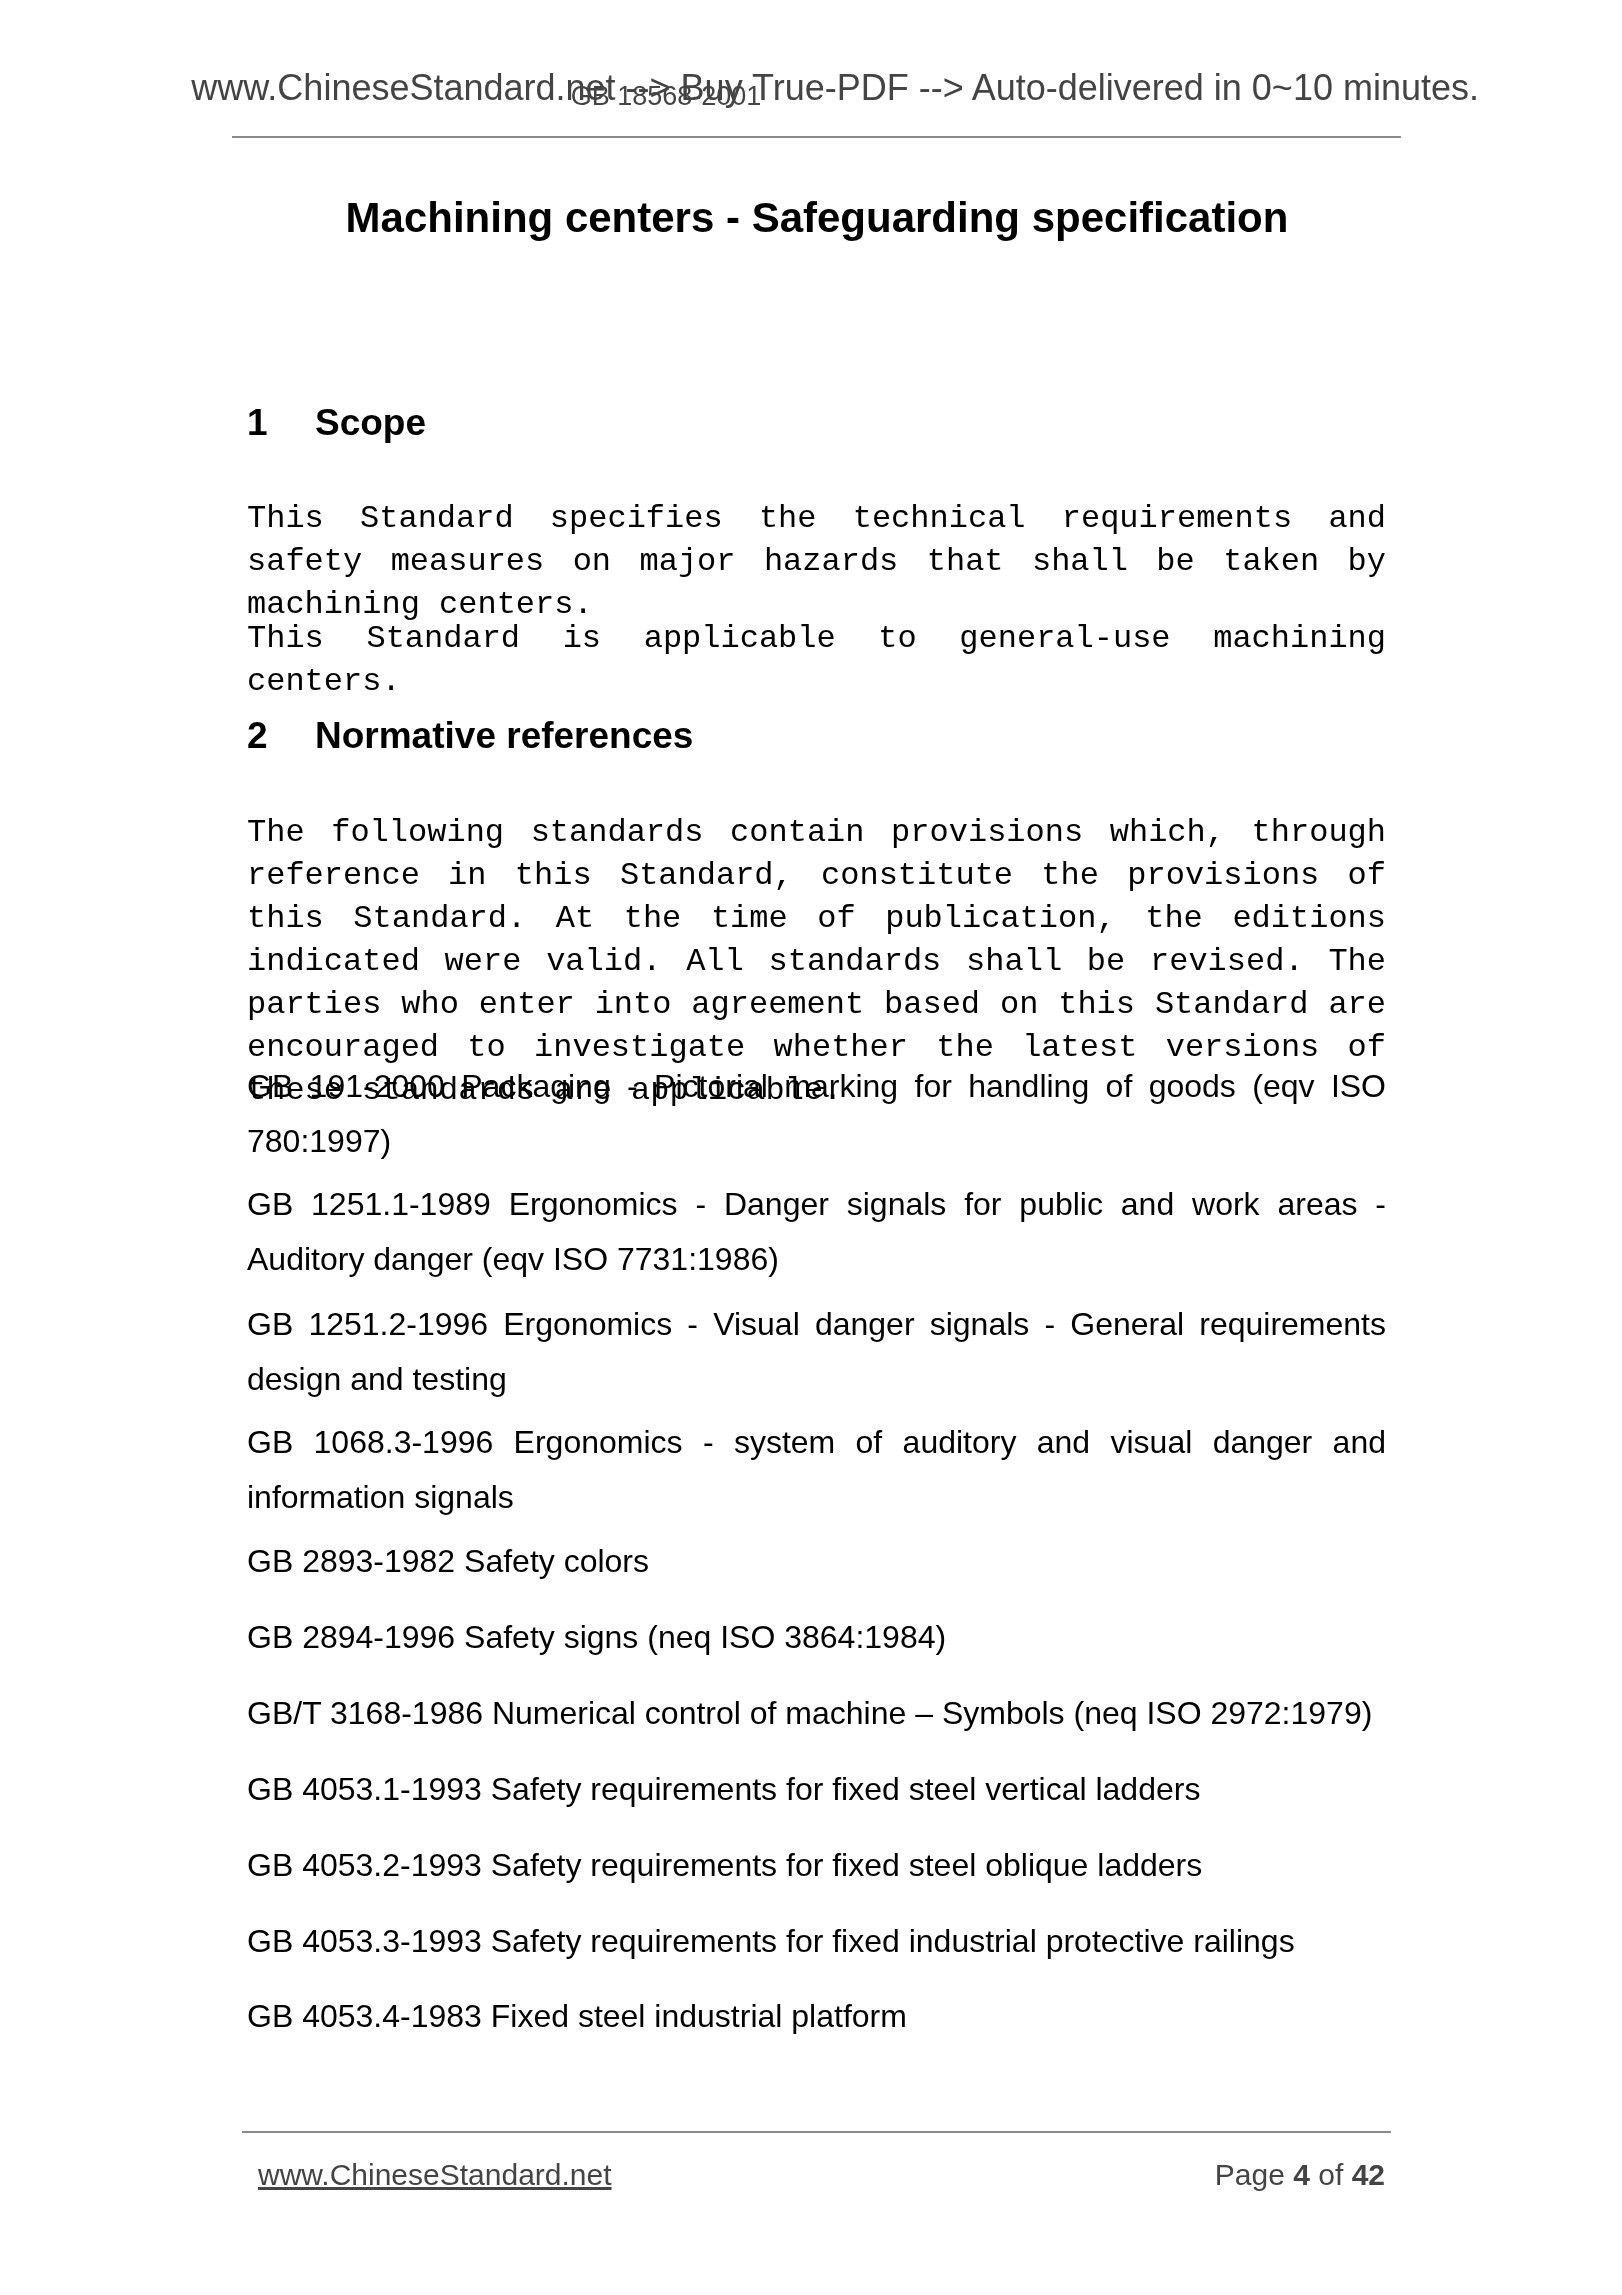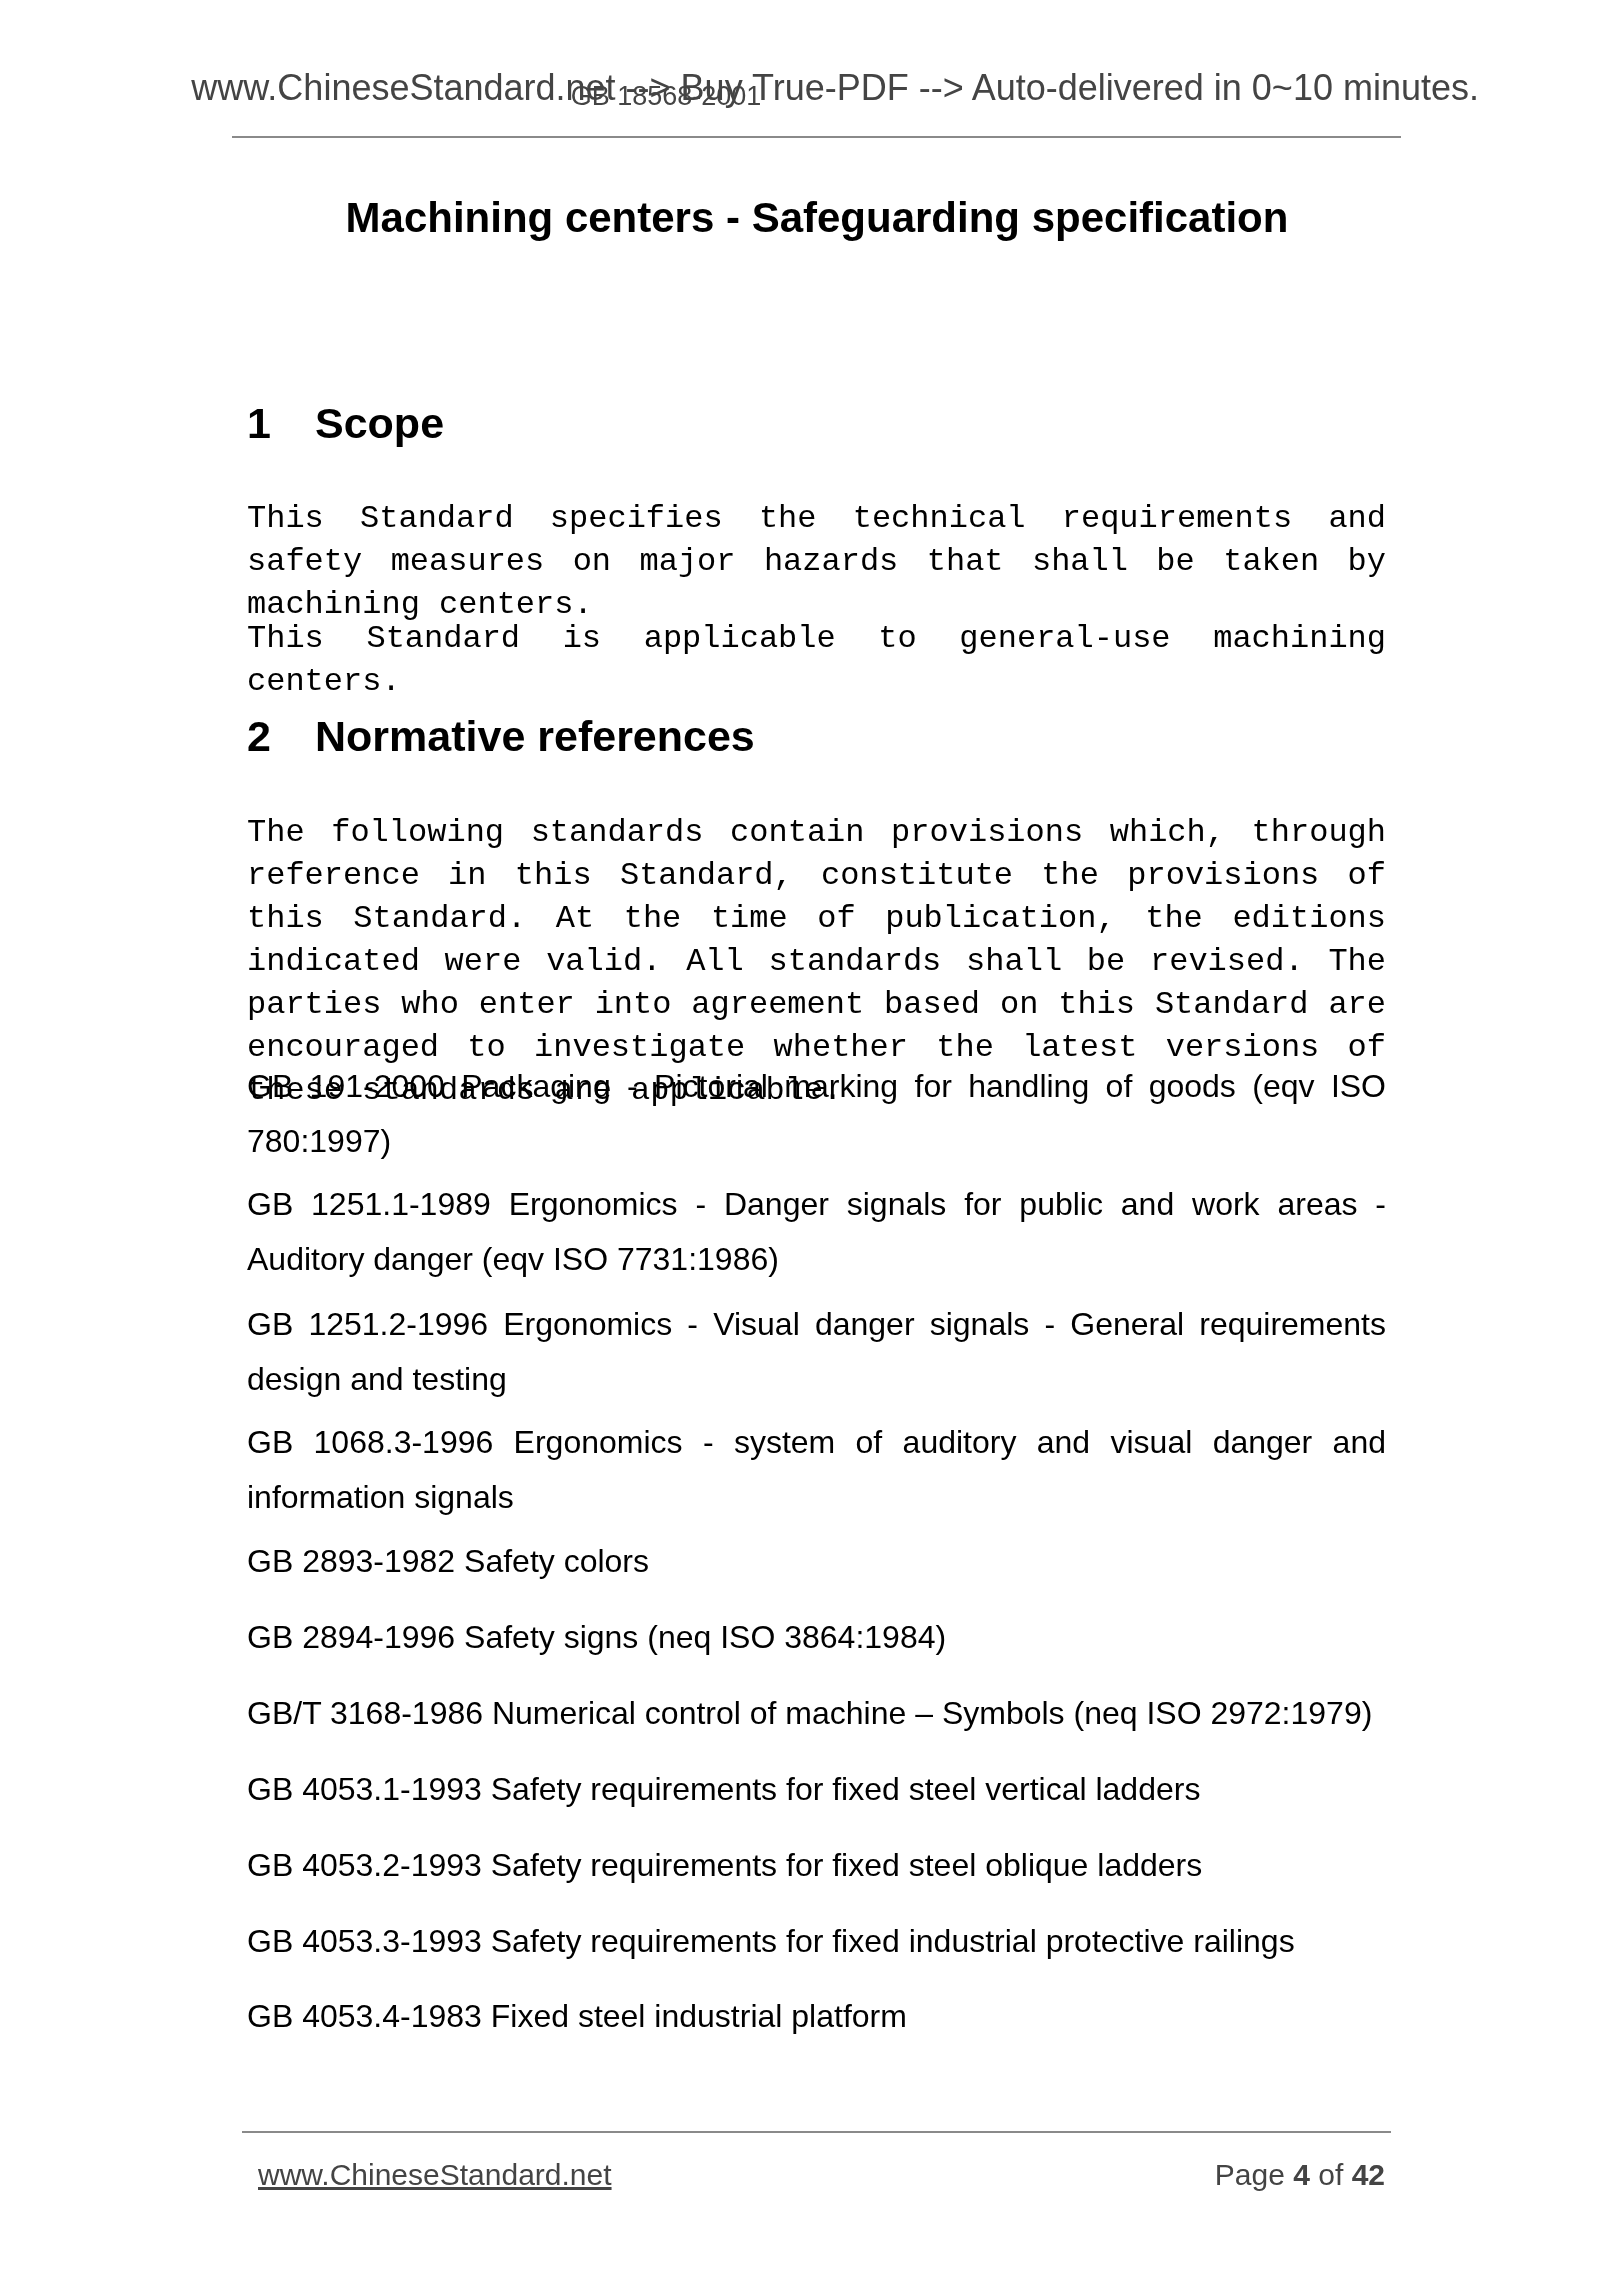--- a/index.html
+++ b/index.html
@@ -7,21 +7,21 @@
          font-family: "Liberation Sans", sans-serif; color: #000; }
   .abs { position: absolute; }
   .watermark-top { left: 0; width: 1479px; top: 67px; text-align: right;
                    font-size: 36px; color: #444444; white-space: nowrap; line-height: 42px; }
   .doc-code { left: 0; width: 1332px; top: 80px; text-align: center;
               font-size: 27px; color: #444444; line-height: 33px; }
   .header-rule { left: 232px; width: 1169px; top: 136px; height: 0; border-top: 2.5px solid #8a8a8a; }
   .doc-title { left: 0; width: 1634px; top: 193px; text-align: center;
                font-size: 42px; font-weight: bold; line-height: 50px; }
   .content { left: 247px; width: 1139px; top: 0; }
-  .h1 { position: absolute; left: 0; font-size: 43px; font-weight: bold; line-height: 50px; white-space: nowrap; }
+  .h1 { position: absolute; left: 0; font-size: 37px; font-weight: bold; line-height: 50px; white-space: nowrap; }
   .h1 .num { display: inline-block; width: 68px; }
   .para { position: absolute; left: 0; width: 1139px; font-size: 32px; line-height: 43px;
           text-align: justify; text-align-last: left; font-family: Liberation Mono, monospace; }
   .ref { position: absolute; left: 0; width: 1139px; font-size: 32px; line-height: 55px;
          text-align: justify; text-align-last: left; }
   .footer-rule { left: 242px; width: 1149px; top: 2131px; height: 0; border-top: 2.5px solid #8a8a8a; }
   .footer-link { left: 258px; top: 2156px; font-size: 30px; color: #444444; text-decoration: underline;
                  line-height: 37px; }
   .footer-page { right: 238px; top: 2156px; font-size: 30px; color: #444444; line-height: 37px; }
   .footer-page b { font-weight: bold; }

